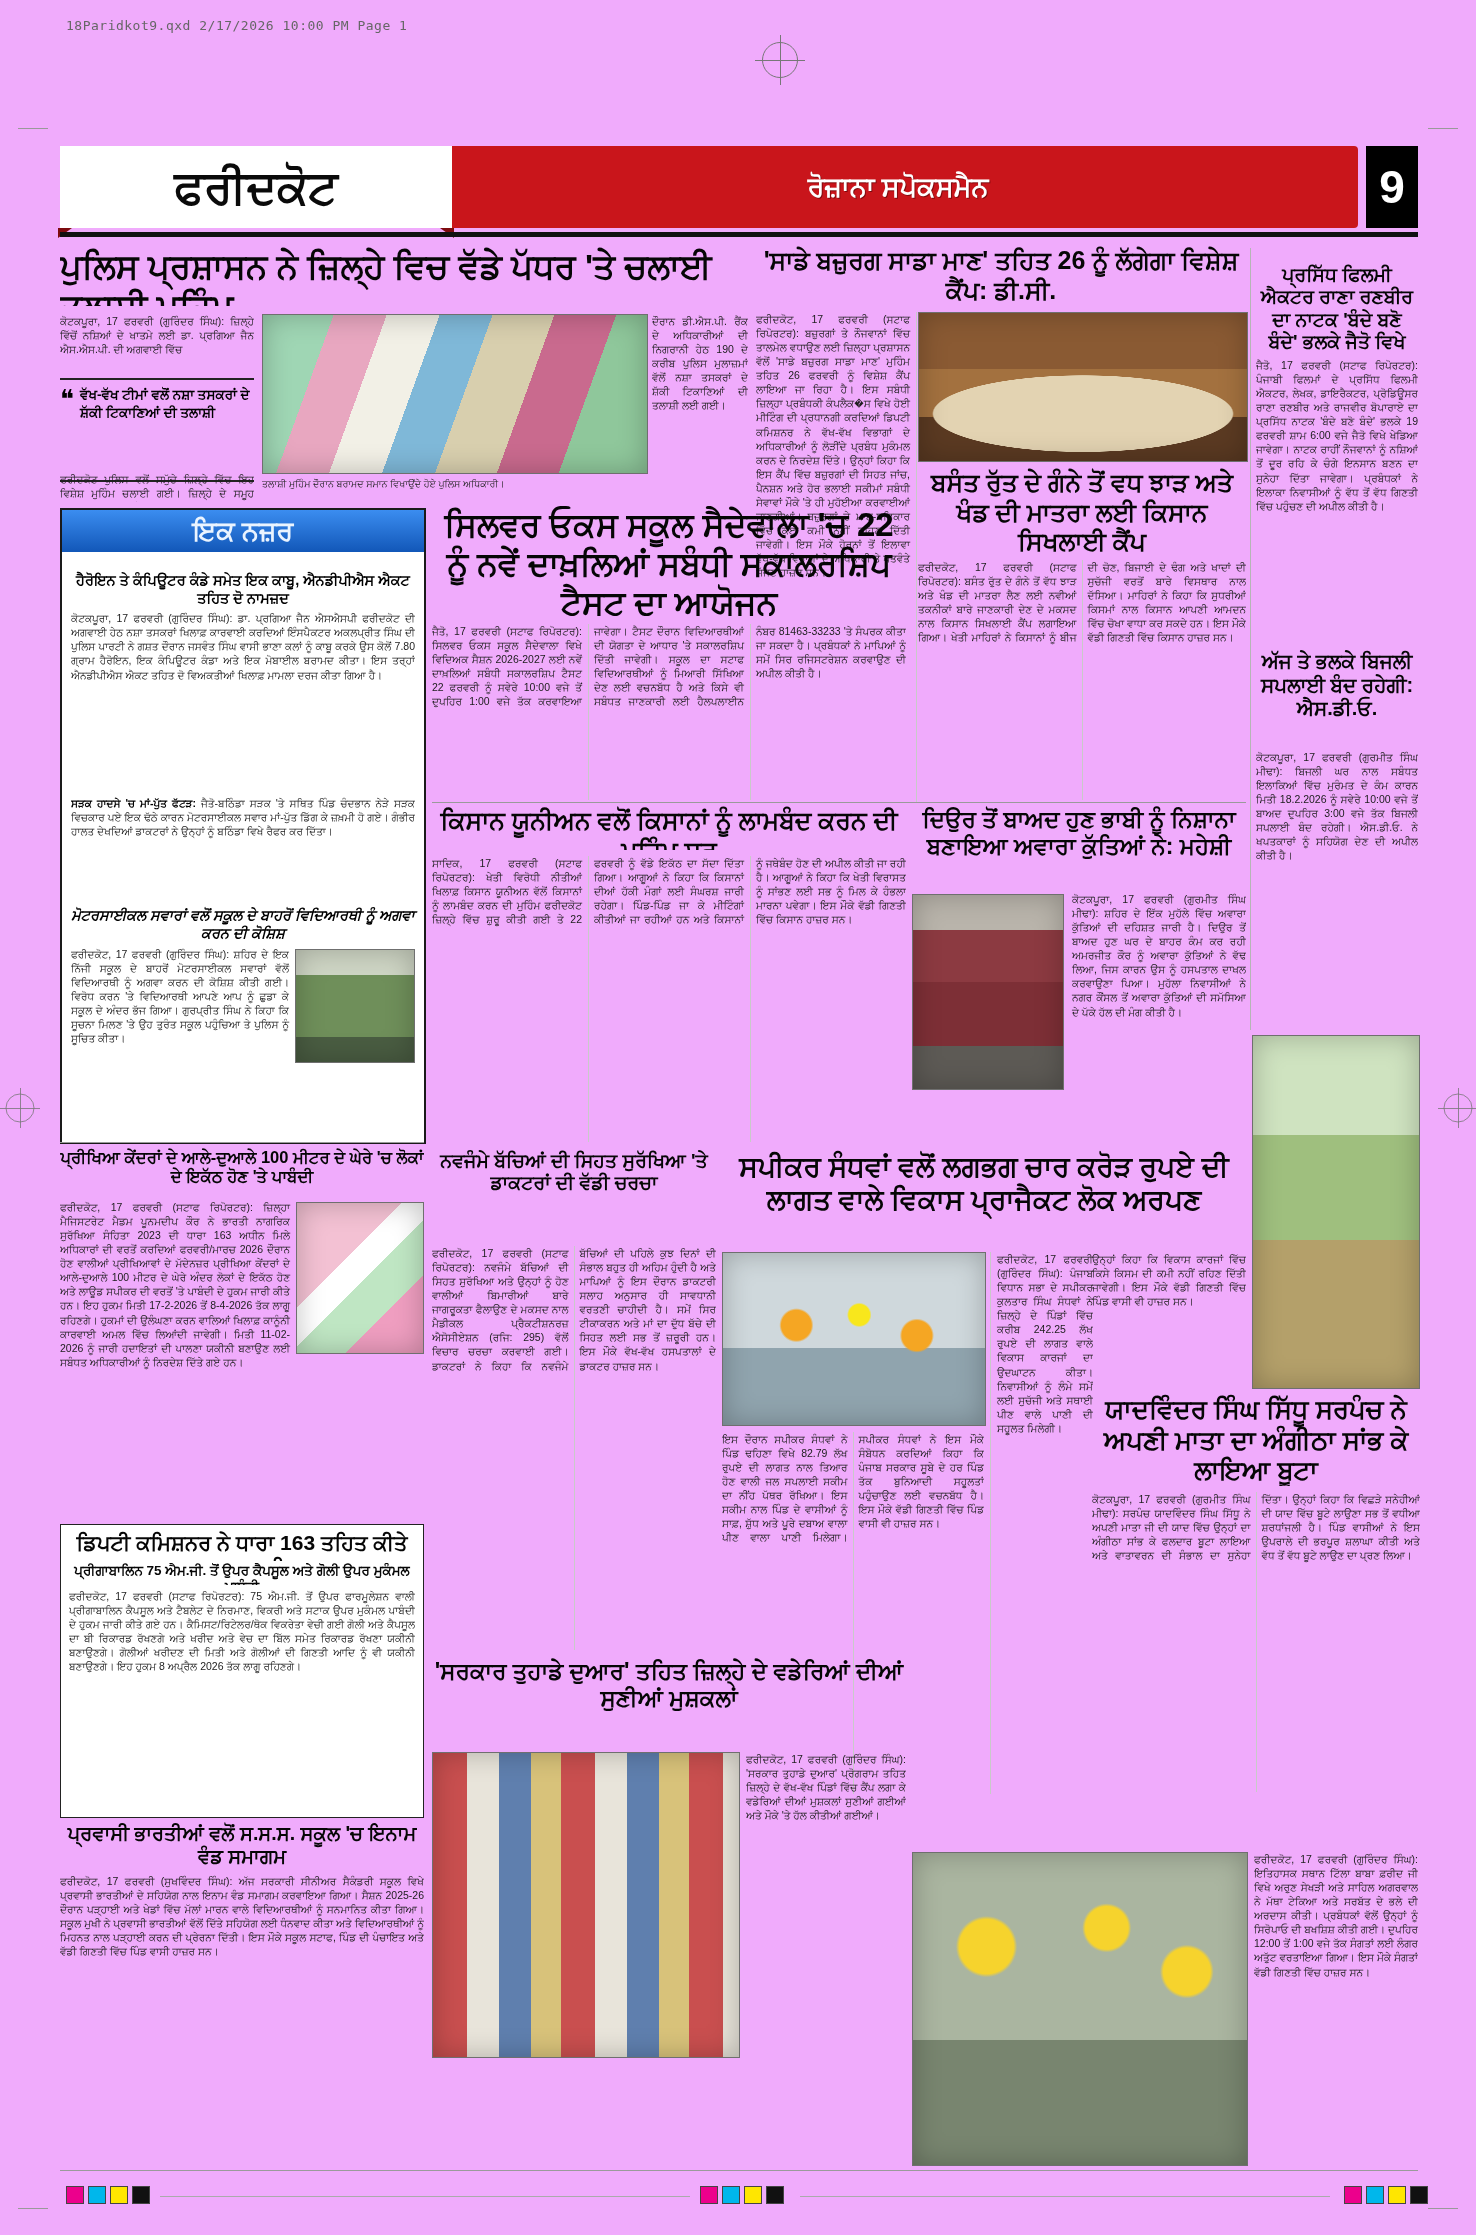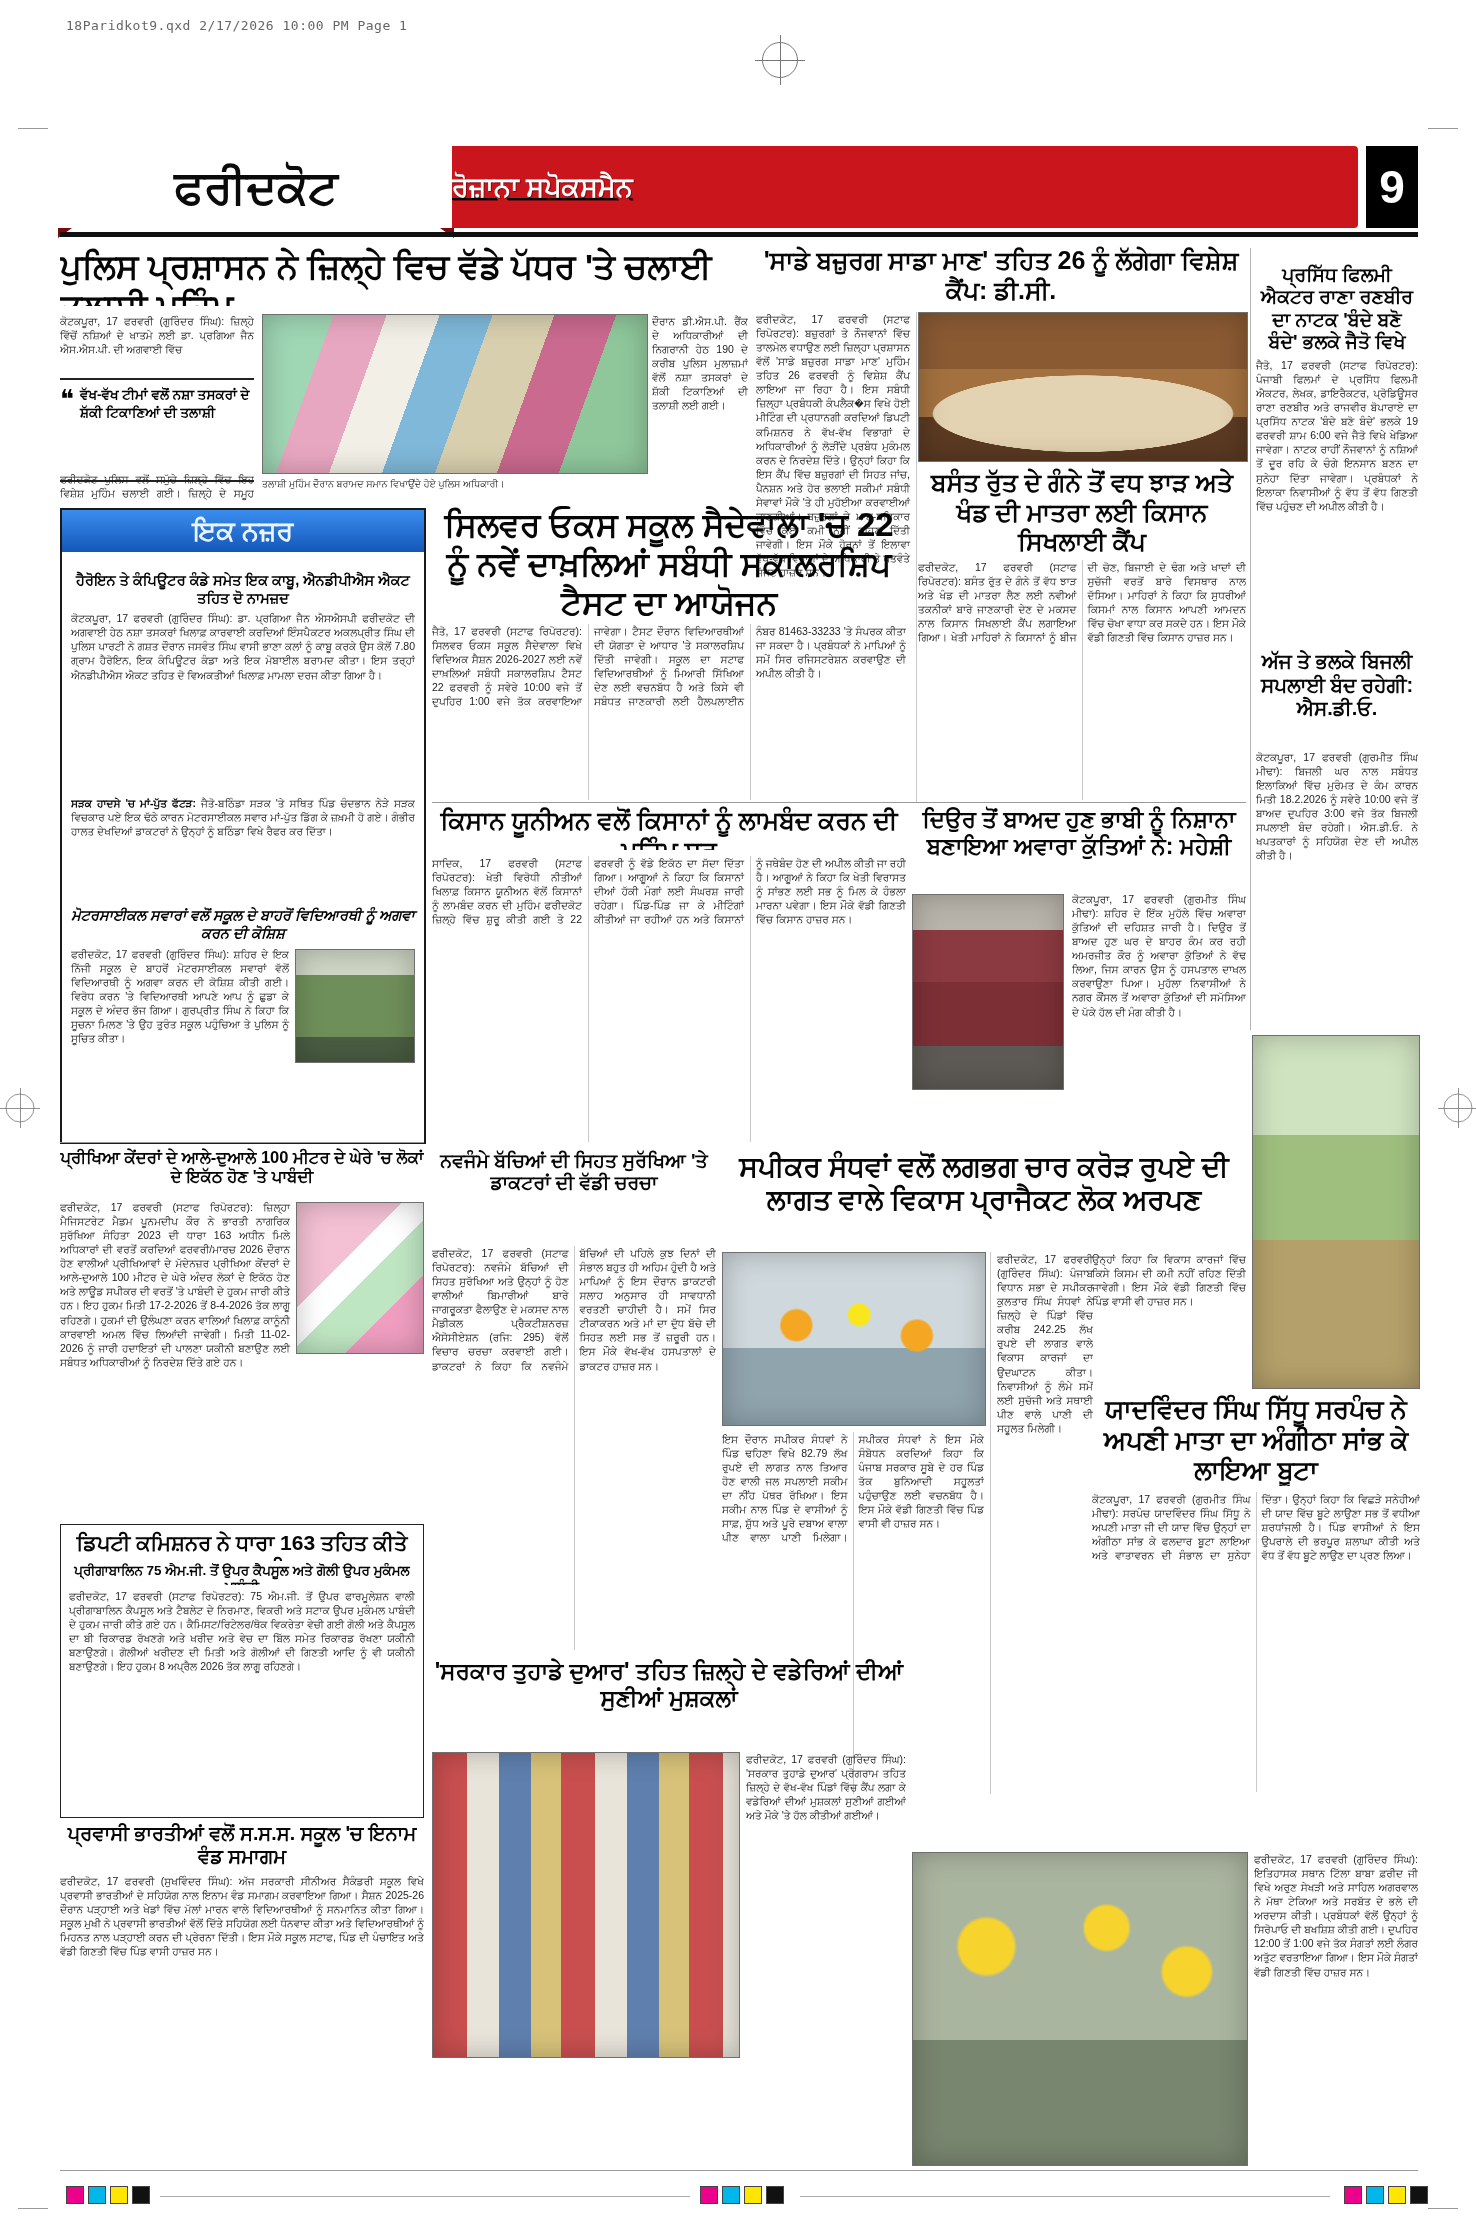--- a/index.html
+++ b/index.html
@@ -1,37 +1,37 @@
 <!DOCTYPE html>
 <html><head>
 <meta charset="utf-8">
 <style>
   html,body{margin:0;padding:0;background:#e9e9e9;}
-  #page{position:relative;width:1476px;height:2235px;background:#ffffff;overflow:hidden;
+  #page{position:relative;width:1476px;height:2235px;background:#f0abfc;overflow:hidden;
         font-family:"Liberation Sans",sans-serif;}
   .abs{position:absolute;}
   .printline{font-family:"DejaVu Sans Mono",monospace;font-size:13px;color:#666;letter-spacing:.5px;}
   
   .crosshair{width:34px;height:34px;border:1px solid #777;border-radius:50%;}
   .crosshair:before,.crosshair:after{content:"";position:absolute;background:#777;}
   .crosshair:before{left:50%;top:-8px;width:1px;height:50px;}
   .crosshair:after{top:50%;left:-8px;height:1px;width:50px;}
   .cropmark{background:#999;}
   
   .ribbon{display:flex;height:82px;align-items:stretch;}
   .rib-left,.rib-right{flex:1;background:#c9151b;display:flex;align-items:center;position:relative;}
   .rib-left{border-radius:4px 0 0 4px;}
   .datebox{margin-left:18px;background:#fff;color:#23238f;font-weight:bold;font-size:17px;
            padding:7px 16px;border:1px solid #e5bcbc;}
   .rib-center{width:392px;background:#fff;display:flex;align-items:center;justify-content:center;position:relative;}
   .rib-center:before,.rib-center:after{content:"";position:absolute;bottom:-10px;border-style:solid;}
   .rib-center:before{left:-2px;border-width:10px 14px 0 0;border-color:#7d0b0e transparent transparent transparent;}
   .rib-center:after{right:-2px;border-width:0 14px 10px 0;border-color:transparent #7d0b0e transparent transparent;}
   .papertitle{font-size:46px;font-weight:bold;color:#0a0a0a;}
-  .rib-right{justify-content:flex-start;padding-right:14px;border-radius:0 4px 4px 0;text-decoration:underline;}
+  .rib-right{justify-content:center;padding-right:14px;border-radius:0 4px 4px 0;}
   .papername{color:#fff;font-weight:bold;font-size:27px;text-shadow:1px 1px 0 #7d0b0e;}
   .pagenumbox{width:52px;background:#000;color:#fff;display:flex;align-items:center;justify-content:center;
               font-size:46px;font-weight:bold;margin-left:8px;}
   .blackrule{background:#111;}
   
   .hl{font-weight:bold;color:#060606;text-align:center;overflow:hidden;line-height:1.18;}
   .hl.left{text-align:left;}
   .body{font-size:10.5px;line-height:1.34;text-align:justify;color:#1c1c1c;overflow:hidden;}
   .body b{color:#000;}
   .cols2{column-count:2;column-gap:11px;column-rule:1px solid #c9c9c9;}

